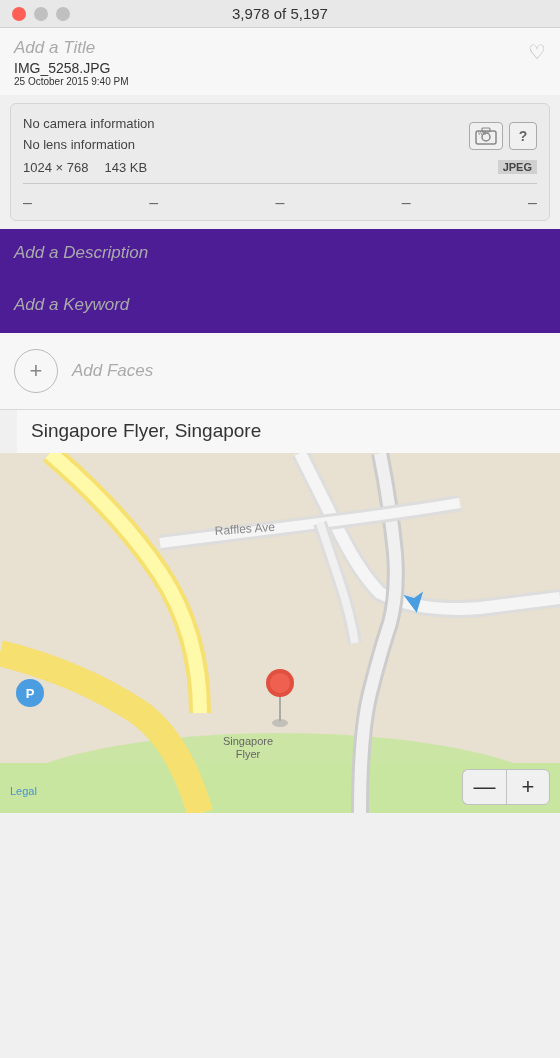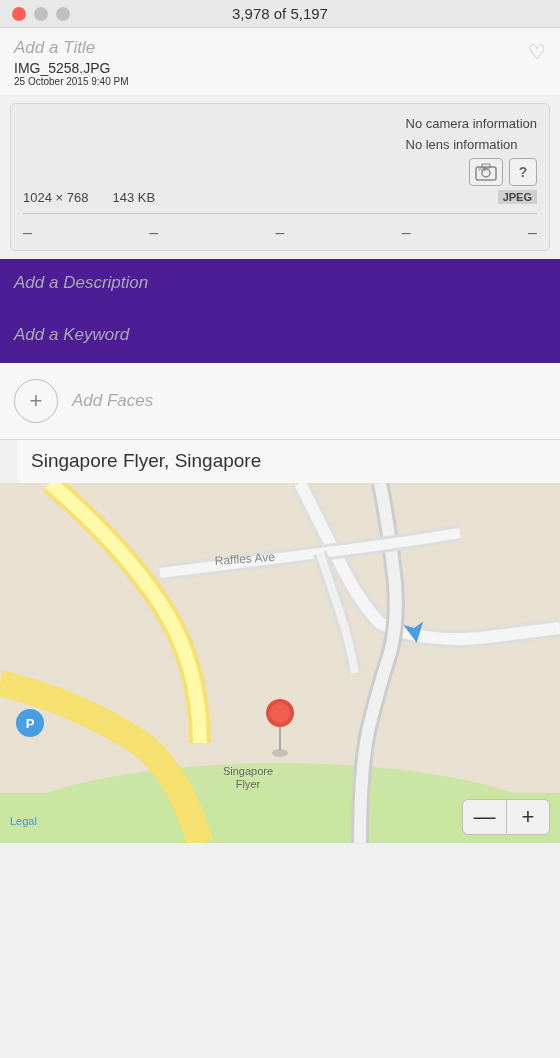--- a/index.html
+++ b/index.html
@@ -77,23 +77,22 @@
     
     .camera-box {
       background: #ebebeb;
       border: 1px solid #d5d5d5;
       border-radius: 6px;
       margin: 8px 10px;
       padding: 10px 12px 0 12px;
     }
     .camera-row {
       display: flex;
-      align-items: flex-end;
+      align-items: center;
       justify-content: space-between;
-      flex-direction: column;
     }
     .camera-info-text {
       font-size: 13px;
       color: #444;
       line-height: 1.6;
     }
     .camera-icons {
       display: flex;
       gap: 6px;
       align-items: center;
@@ -120,21 +119,21 @@
       align-items: center;
       justify-content: center;
       font-size: 14px;
       color: #666;
       background: #f0f0f0;
       font-weight: bold;
     }
     .size-row {
       display: flex;
       align-items: center;
-      gap: 24px;
+      gap: 16px;
       padding: 4px 0;
     }
     .size-text {
       font-size: 13px;
       color: #444;
     }
     .jpeg-badge {
       background: #d0d0d0;
       border-radius: 0;
       font-size: 11px;

